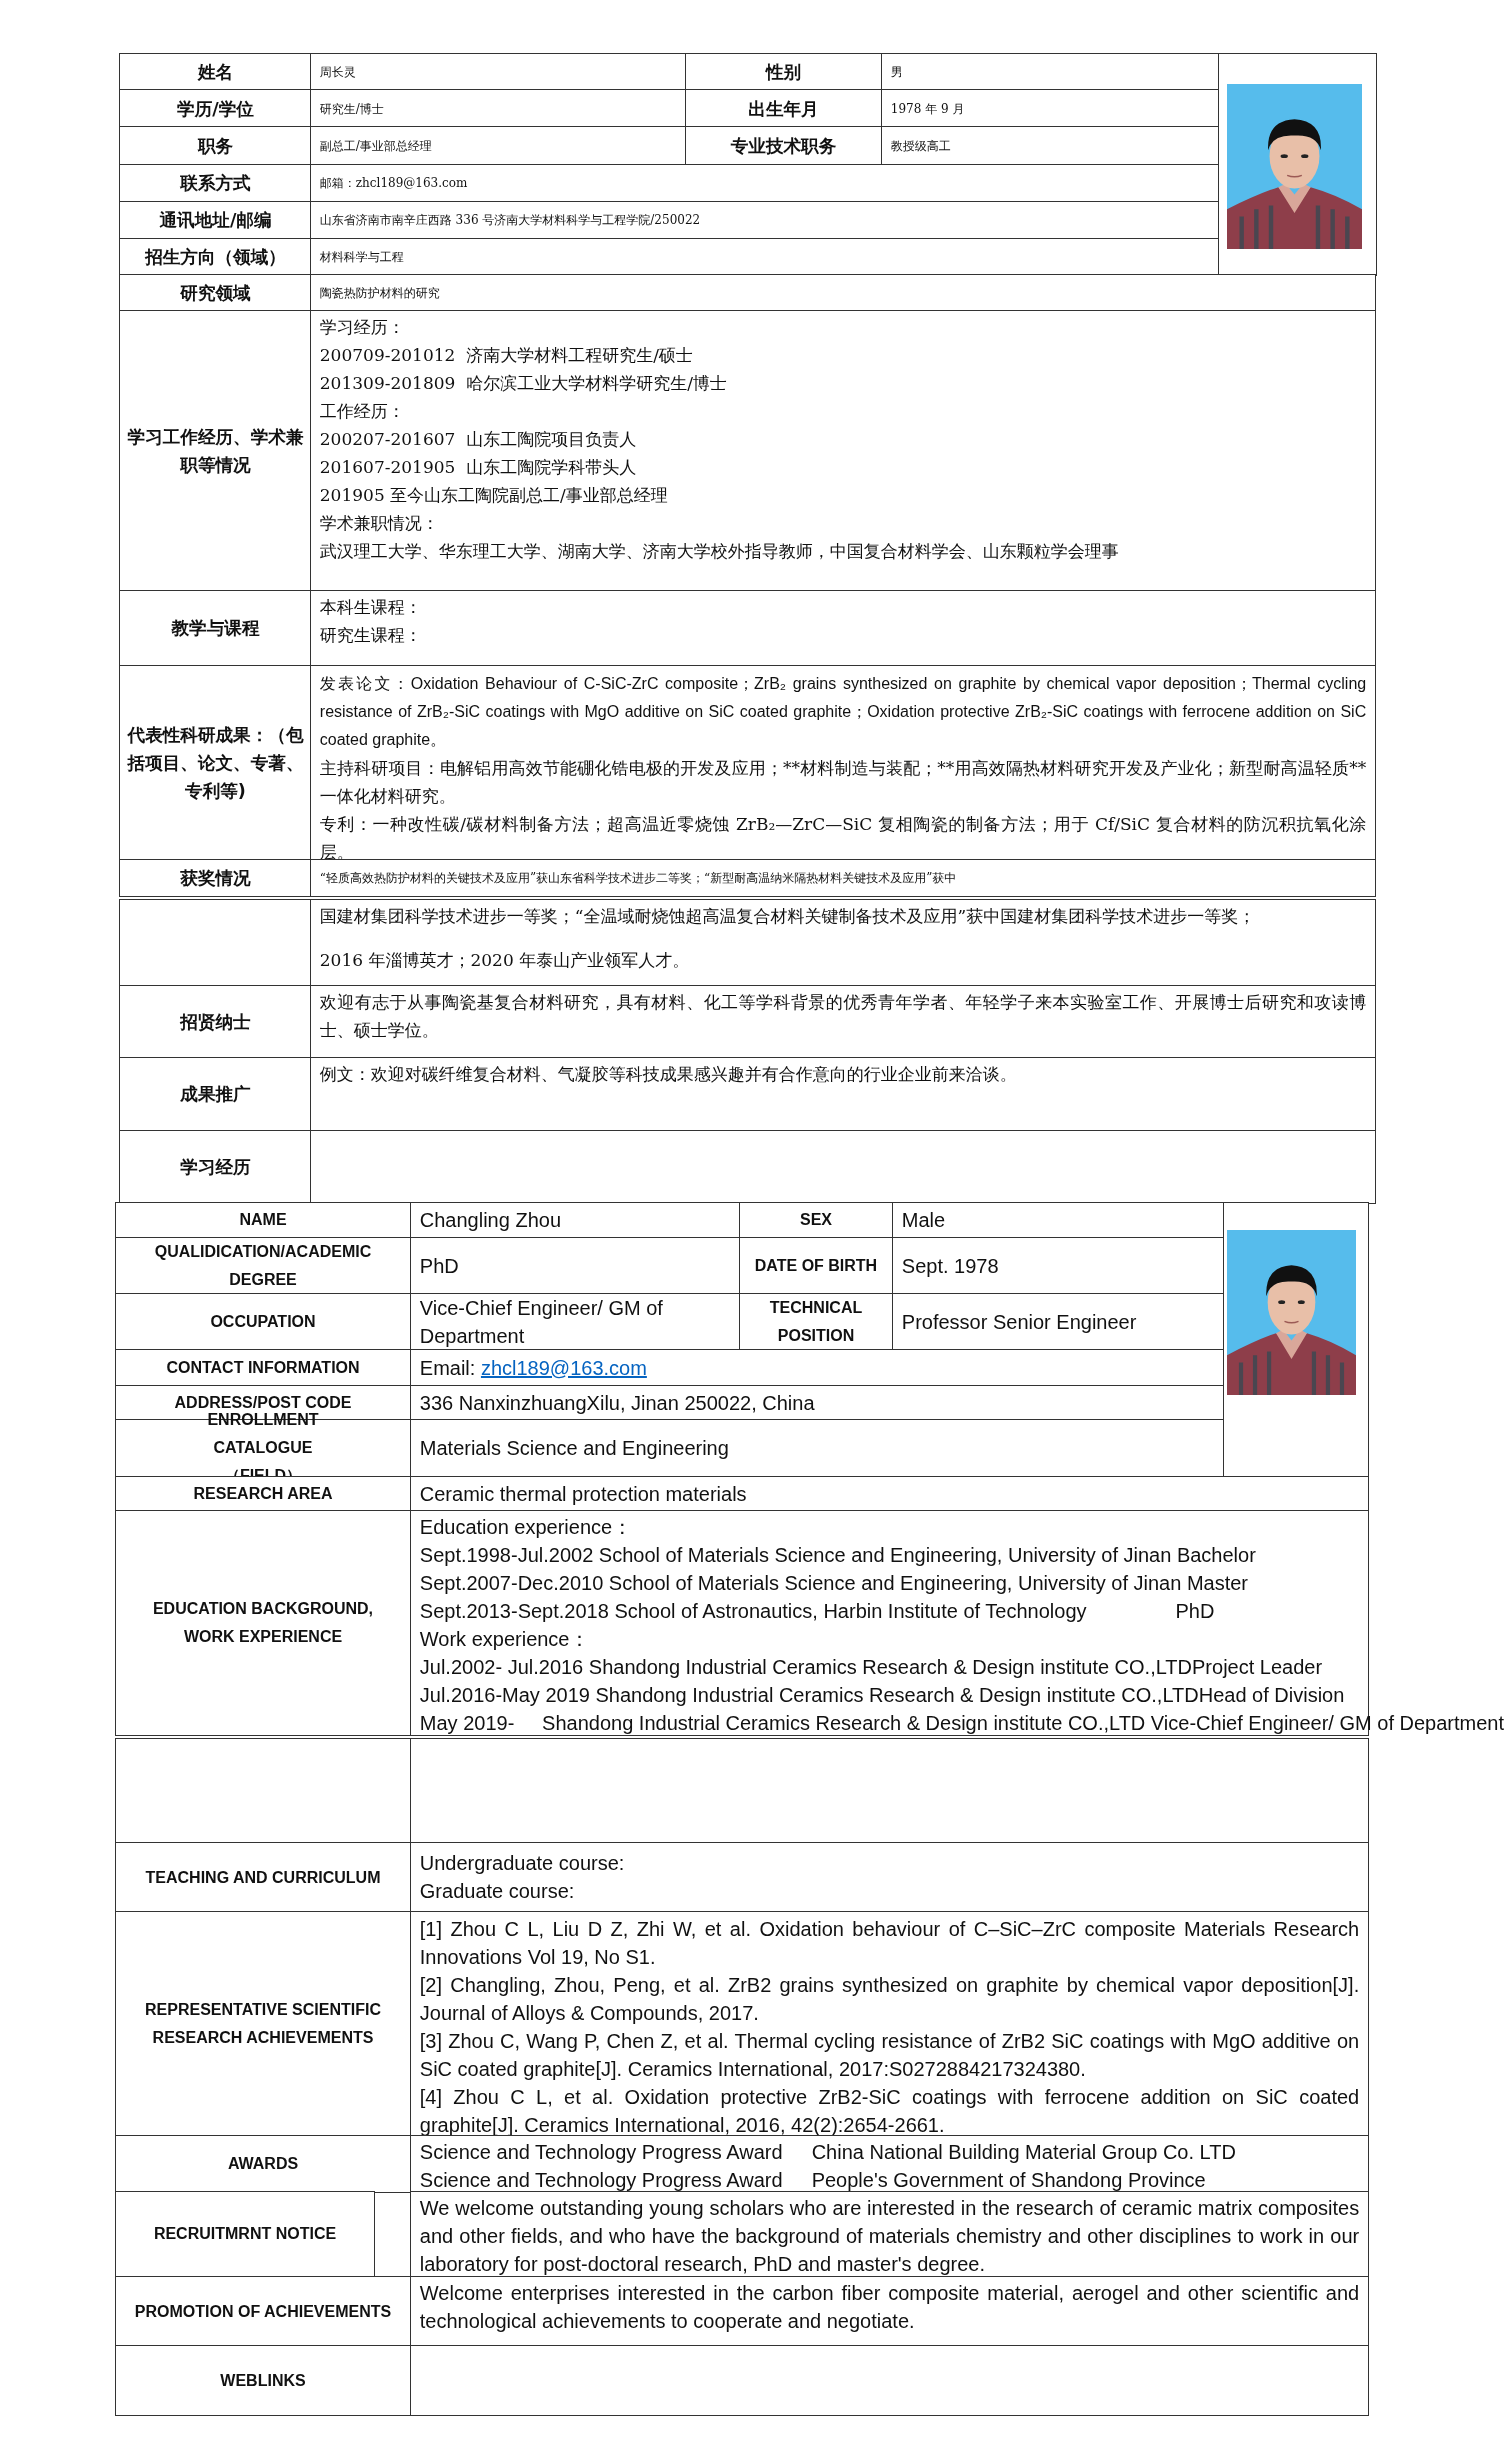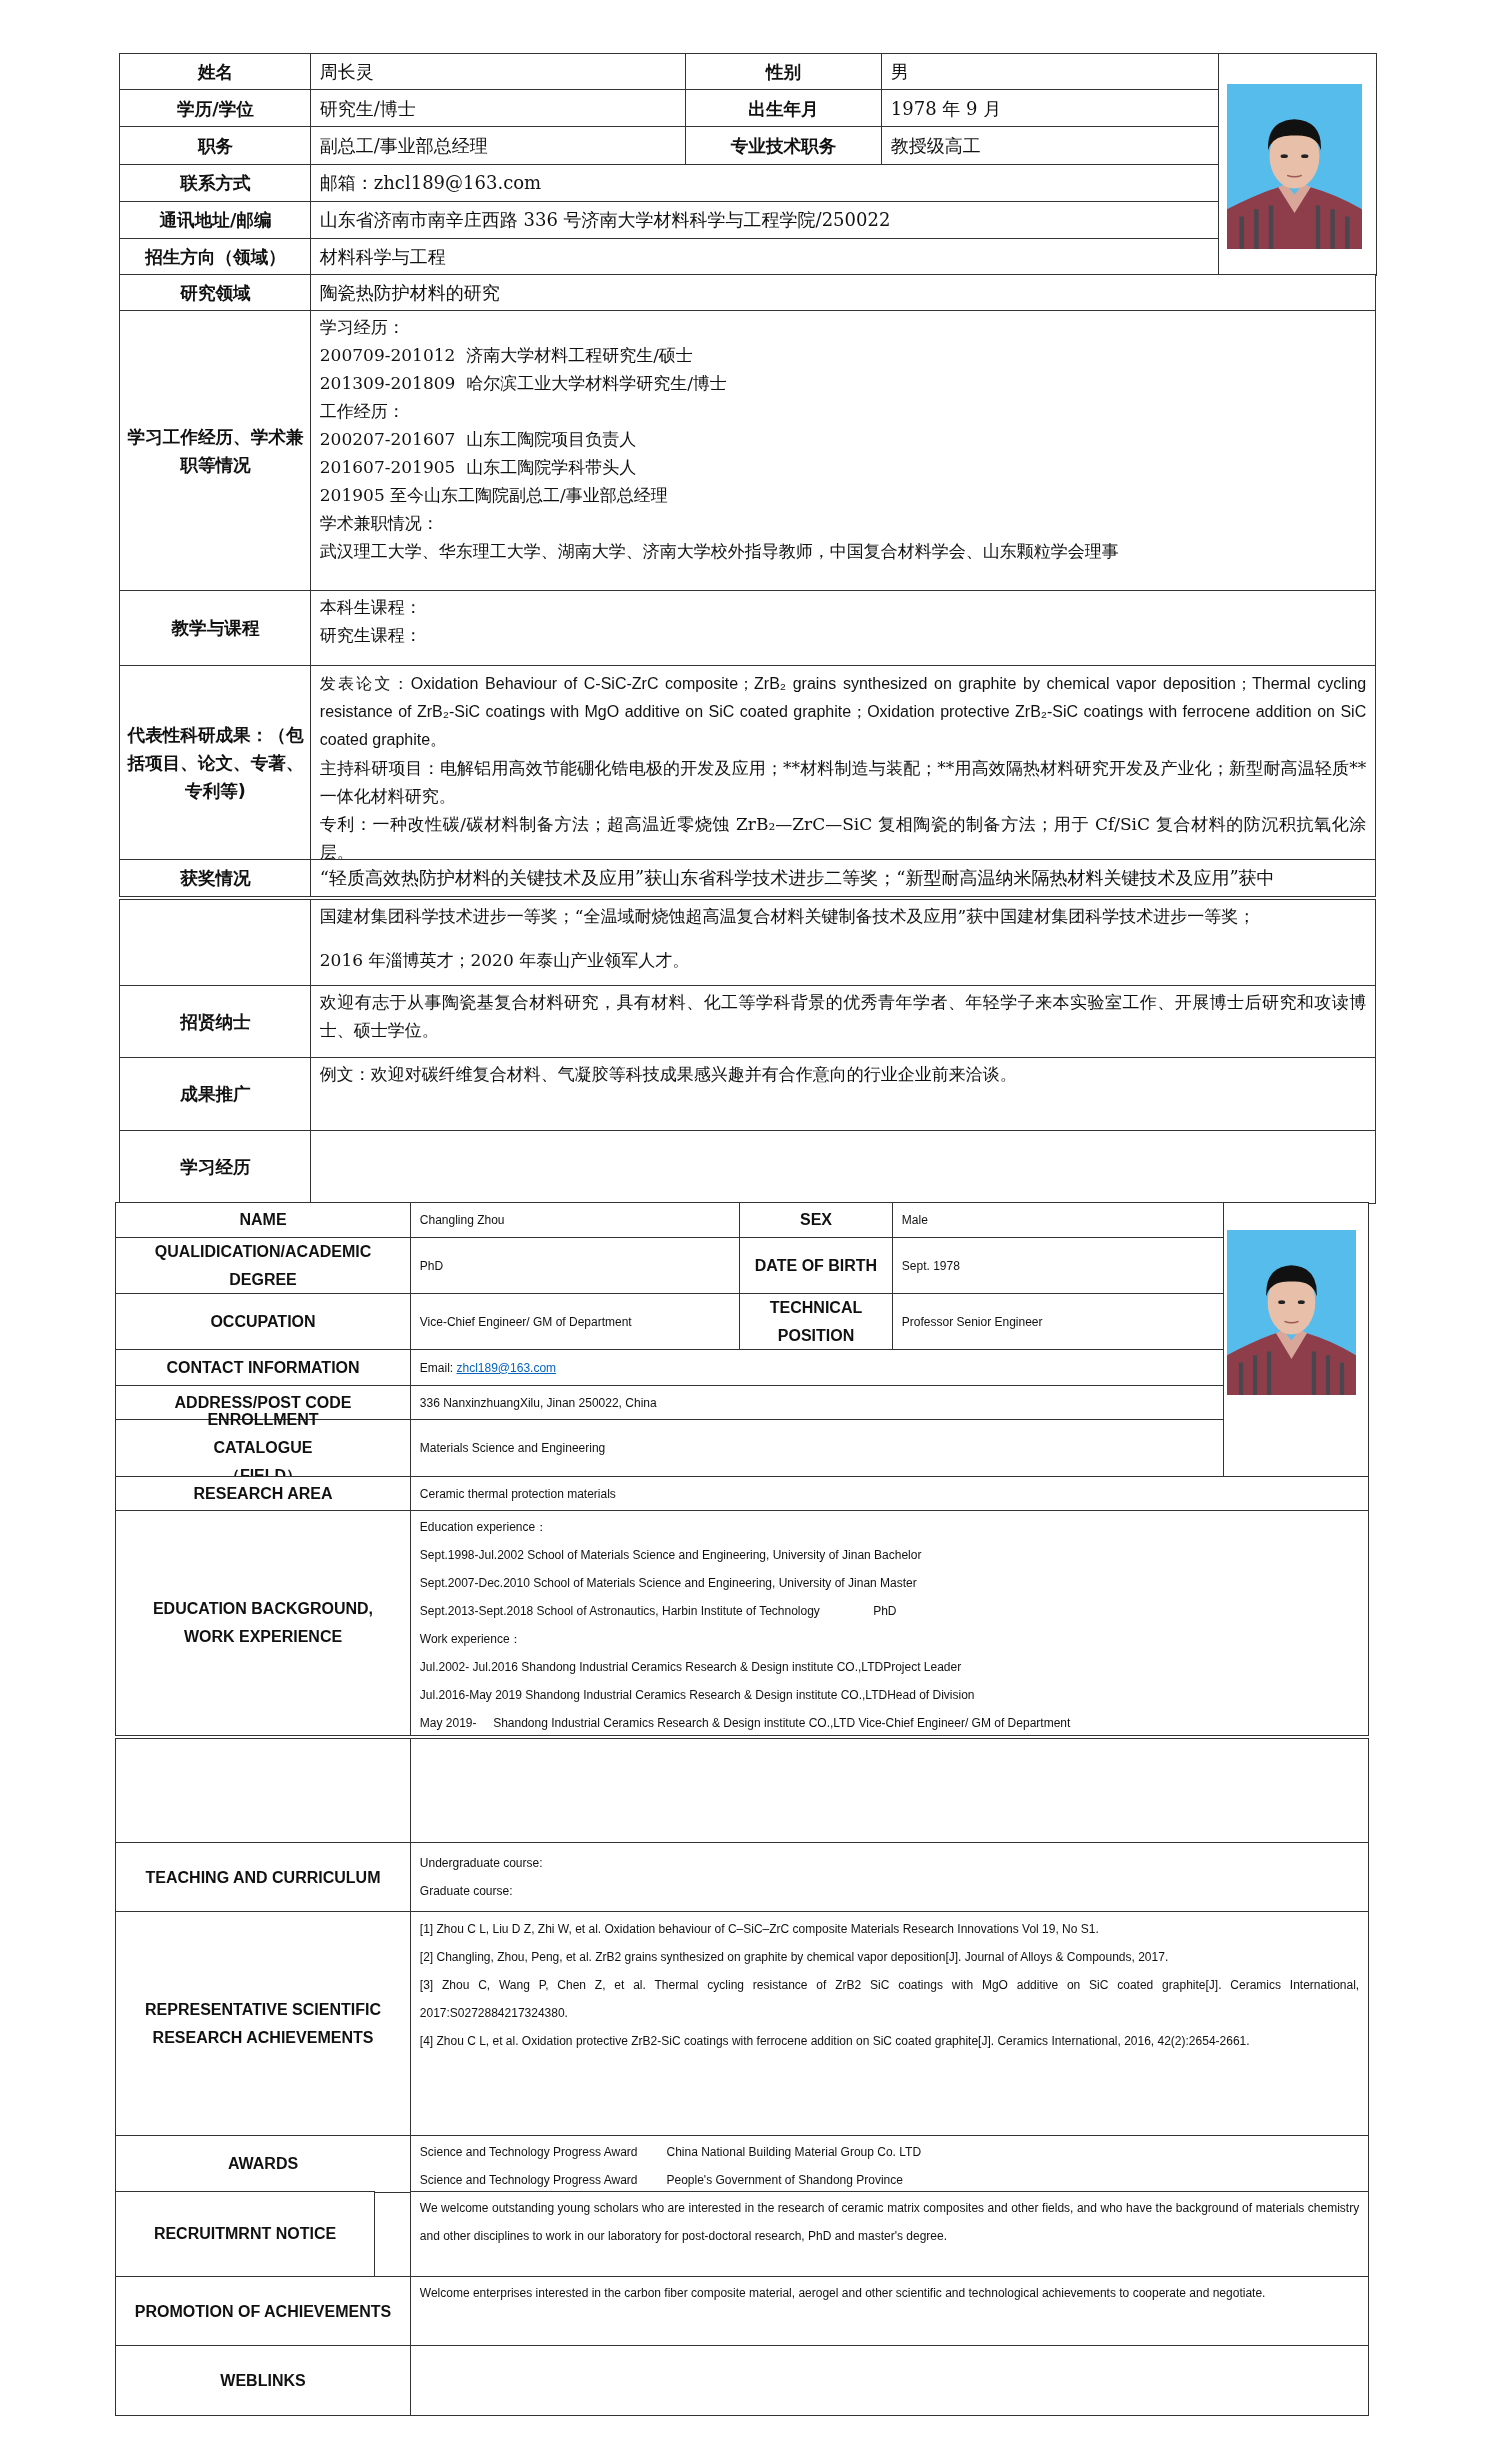--- a/index.html
+++ b/index.html
@@ -1,24 +1,24 @@
 <!DOCTYPE html>
 <html style="font-size:11.8px"><head>
 <meta charset="utf-8">
 <style>
   html, body { margin: 0; padding: 0; background: #ffffff; }
   body { width: 1506px; height: 2438px; position: relative; overflow: hidden;
          font-family: "DejaVu Serif", "Liberation Serif", serif; color: #111; }
   .cell { position: absolute; box-sizing: border-box; border: 1.5px solid #333; background: #fff; }
   .lbl { display: flex; align-items: center; justify-content: center; text-align: center;
          font-family: "DejaVu Sans", "Liberation Sans", sans-serif; font-weight: bold; font-size: 17.6px; line-height: 28px; }
-  .val { padding: 2.9px 8.8px; font-size: 18px; line-height: 28px; display: flex; align-items: center; }
+  .val { padding: 2.9px 8.8px; font-size: 12px; line-height: 28px; display: flex; align-items: center; }
   .valtop { padding: 1.5px 8.8px; font-size: 17px; line-height: 28px; }
   .en .lbl { font-family: "Liberation Sans", "DejaVu Sans", sans-serif; font-size: 16px; line-height: 28px; }
-  .en .val, .en .valtop { font-family: "Liberation Sans", "DejaVu Sans", sans-serif; font-size: 12px; line-height: 28px; }
+  .en .val, .en .valtop { font-family: "Liberation Sans", "DejaVu Sans", sans-serif; font-size: 20px; line-height: 28px; }
   .just { text-align: justify; }
   .line { display: block; white-space: pre; }
   .wrap { display: block; white-space: normal; }
   a.link { color: #0563C1; text-decoration: underline; }
   .photo { position: absolute; overflow: hidden; }
   .photo svg { width: 100%; height: 100%; display: block; }
   .gap { display: inline-block; width: 29px; }
 </style>
 </head>
 <body>

